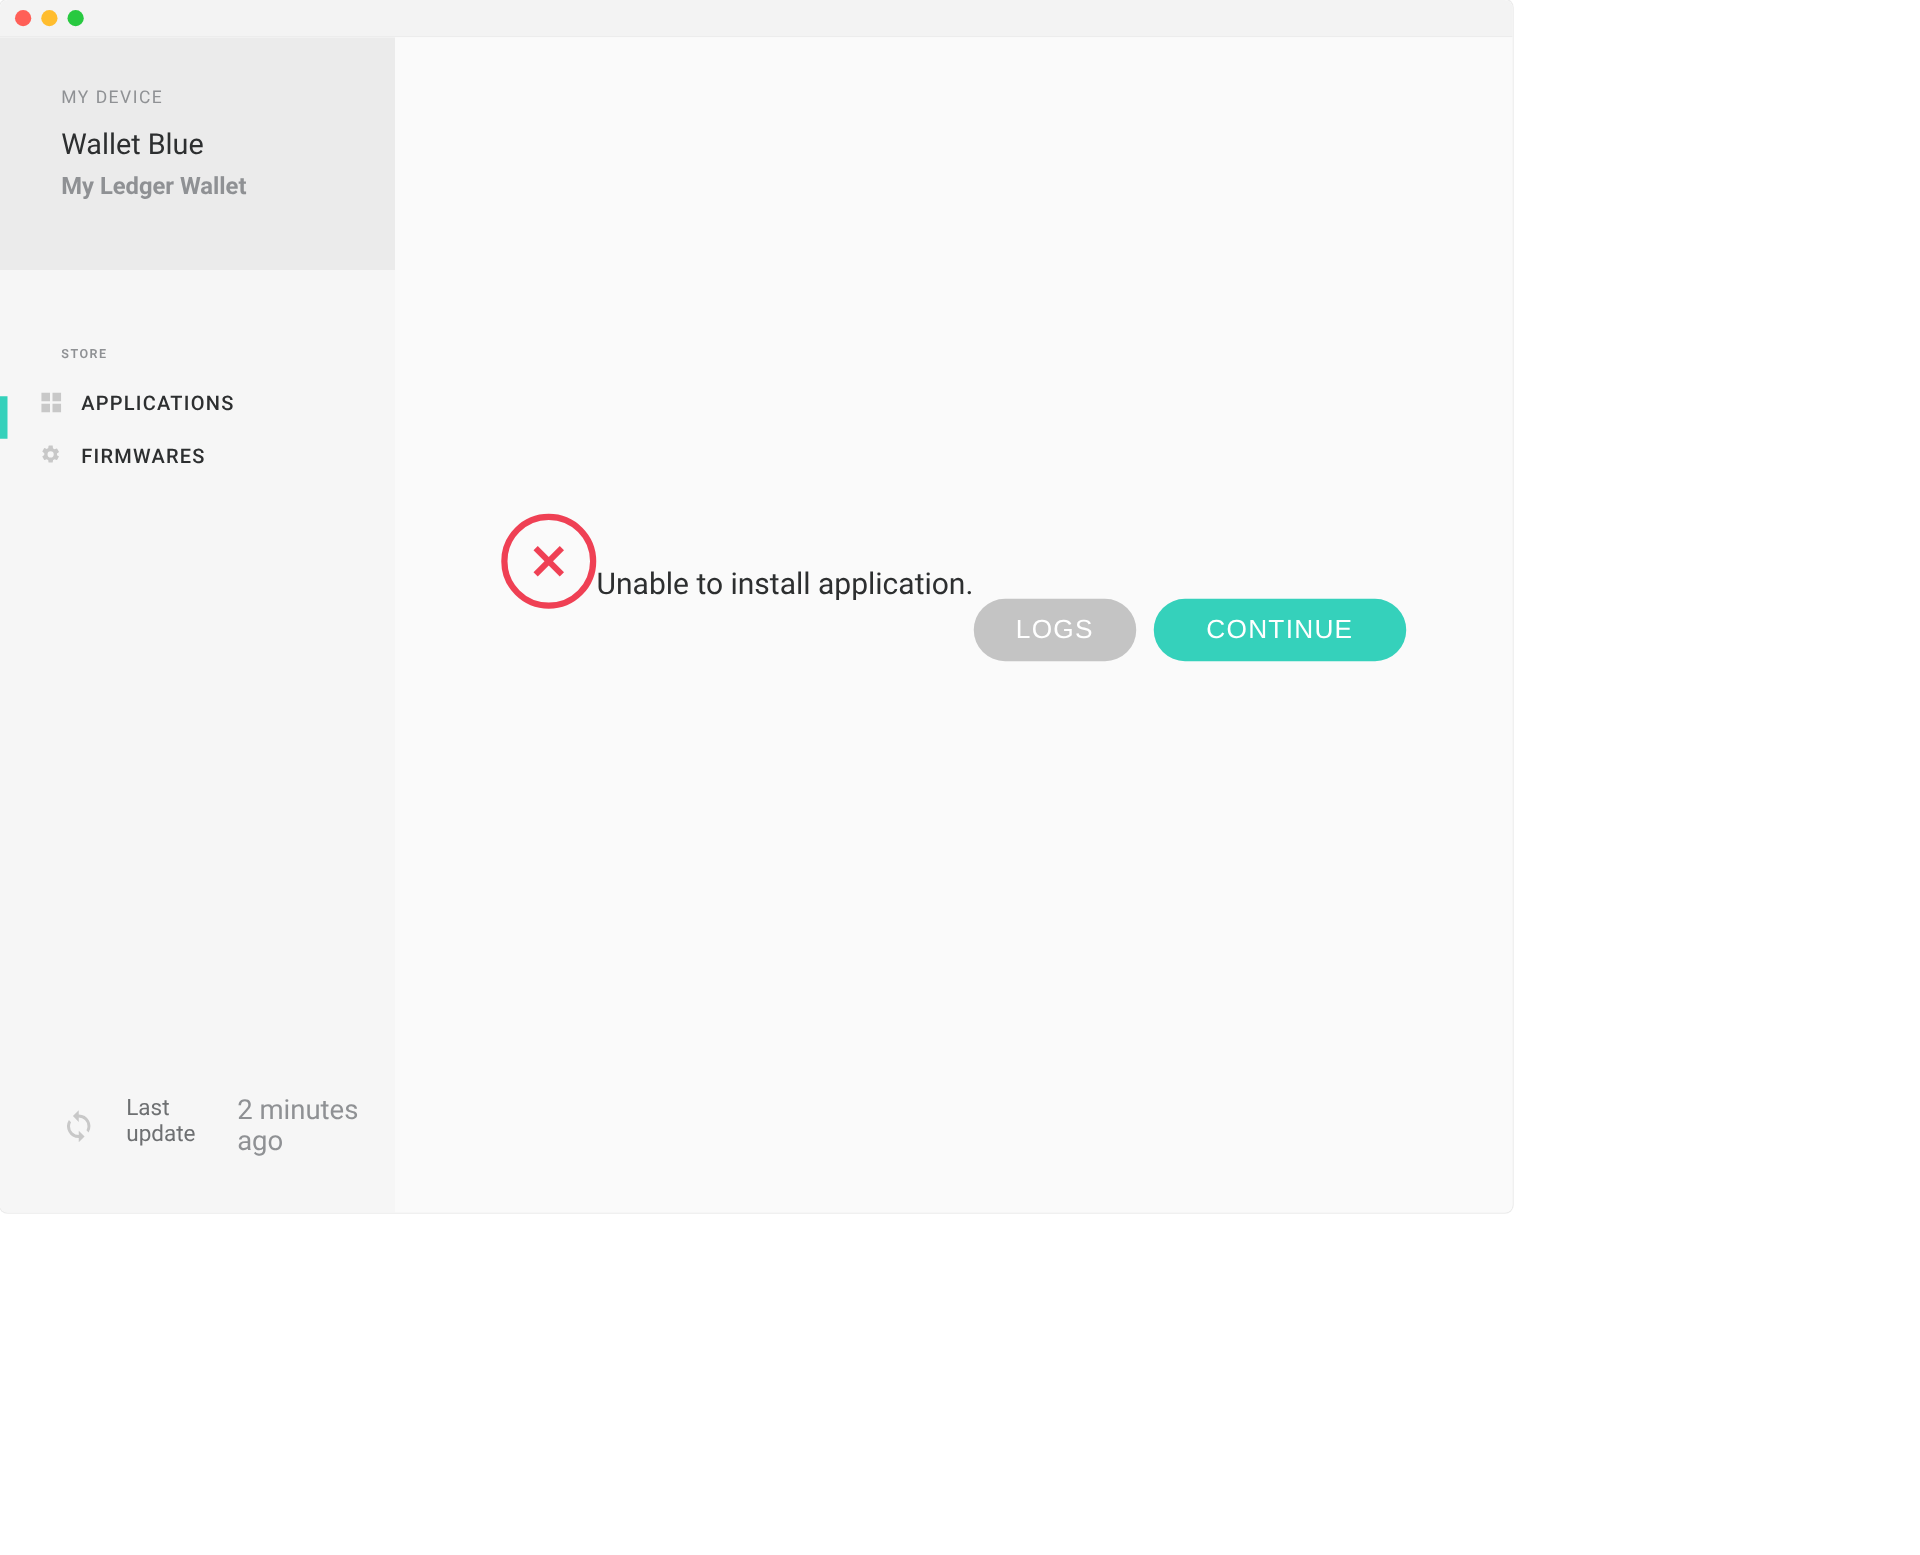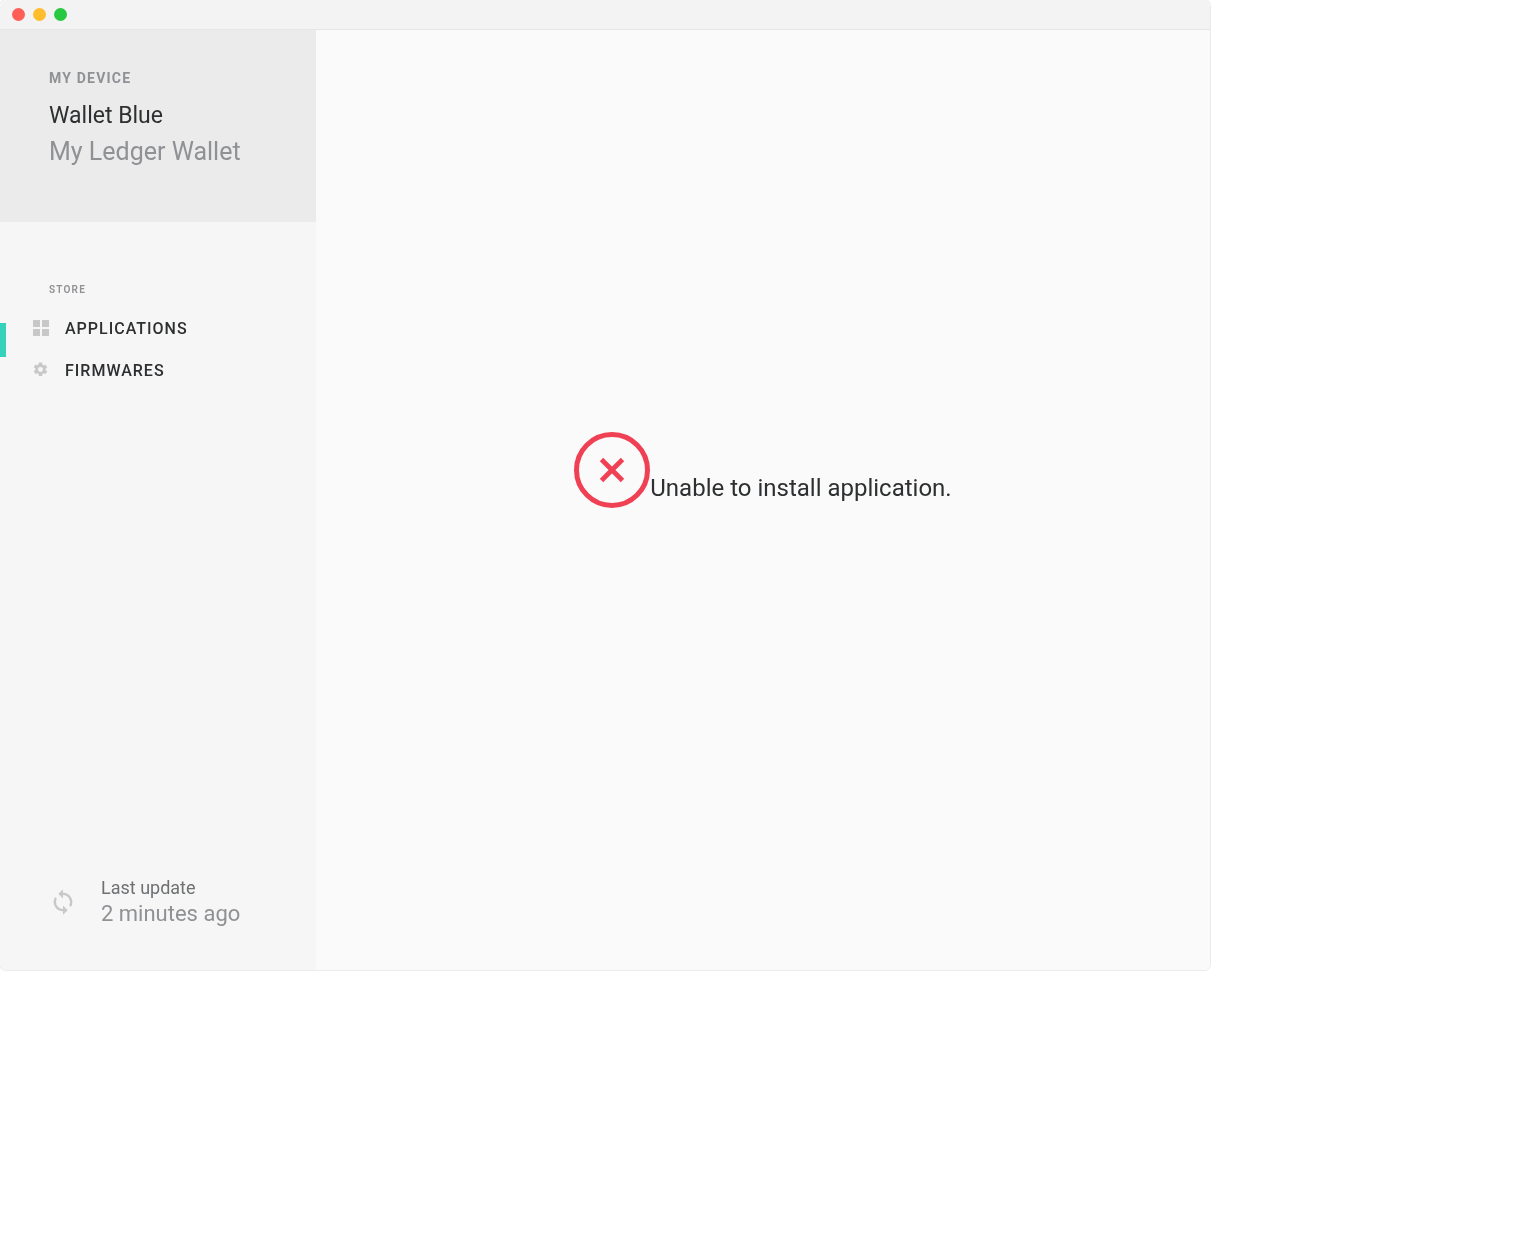--- a/index.html
+++ b/index.html
@@ -62,33 +62,33 @@
       position: relative;
     }
     .sidebar-top {
       background: #ebebeb;
       padding: 40px 0 56px 0;
     }
     .section-heading {
       font-size: 14px;
       letter-spacing: 1.2px;
       color: #8f9194;
-      font-weight: 700;
+      font-weight: 400;
       padding: 0 0 0 49px;
     }
     .device-name {
       font-size: 23px;
       color: #2d2f30;
       font-weight: 400;
       padding: 16px 0 0 49px;
     }
     .device-subtitle {
-      font-size: 25px;
+      font-size: 19px;
       color: #8f9194;
-      font-weight: 400;
+      font-weight: 700;
       padding: 8px 0 0 49px;
     }
 
     .sidebar-store {
       padding: 62px 0 0 0;
     }
     .store-heading {
       font-size: 10px;
       letter-spacing: 1.2px;
       color: #8f9194;
@@ -141,21 +141,21 @@
     .refresh-icon {
       color: #c8c8c8;
       width: 28px;
       height: 28px;
       display: flex;
       align-items: center;
       justify-content: center;
     }
     .footer-text {
       display: flex;
-      flex-direction: column;
+      flex-direction: row;
       gap: 3px;
     }
     .footer-line1 {
       font-size: 18px;
       color: #6e7072;
       font-weight: 400;
     }
     .footer-line2 {
       font-size: 22px;
       color: #8f9194;
@@ -303,18 +303,22 @@
 
         <div class="error-circle">
           <svg viewBox="0 0 24 24" fill="none">
             <line x1="5" y1="5" x2="19" y2="19"></line>
             <line x1="19" y1="5" x2="5" y2="19"></line>
           </svg>
         </div>
 
         <div class="error-title">Unable to install application.</div>
 
+        <div class="buttons">
+          <button class="btn btn-secondary">LOGS</button>
+          <button class="btn btn-primary">CONTINUE</button>
+        </div>
 
       </div>
     </main>
 
   </div>
 </div>
 
 </body></html>

